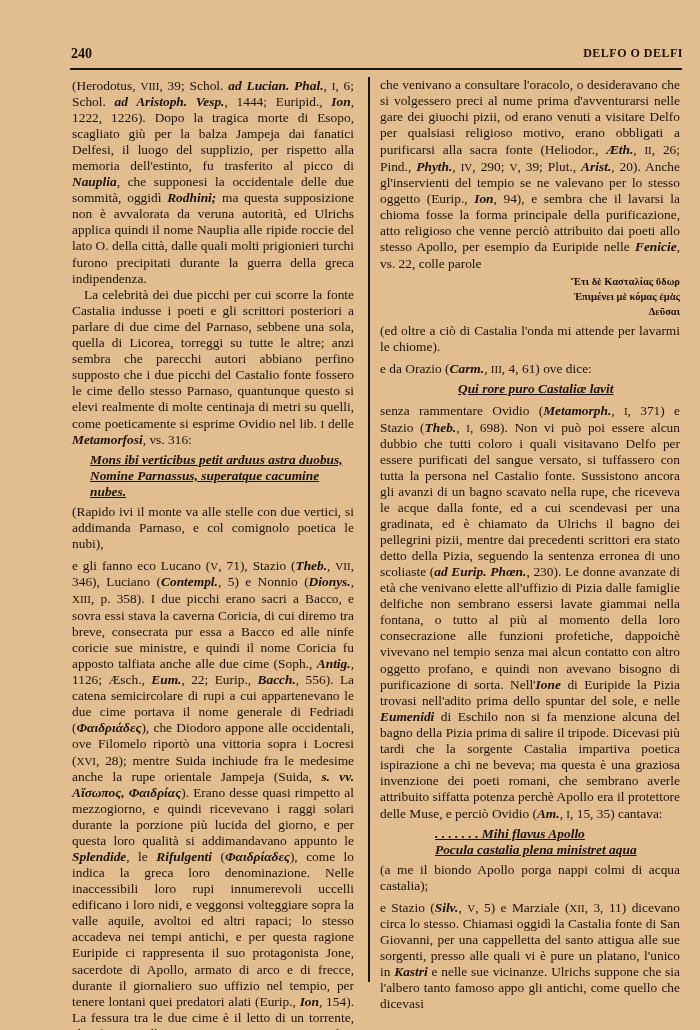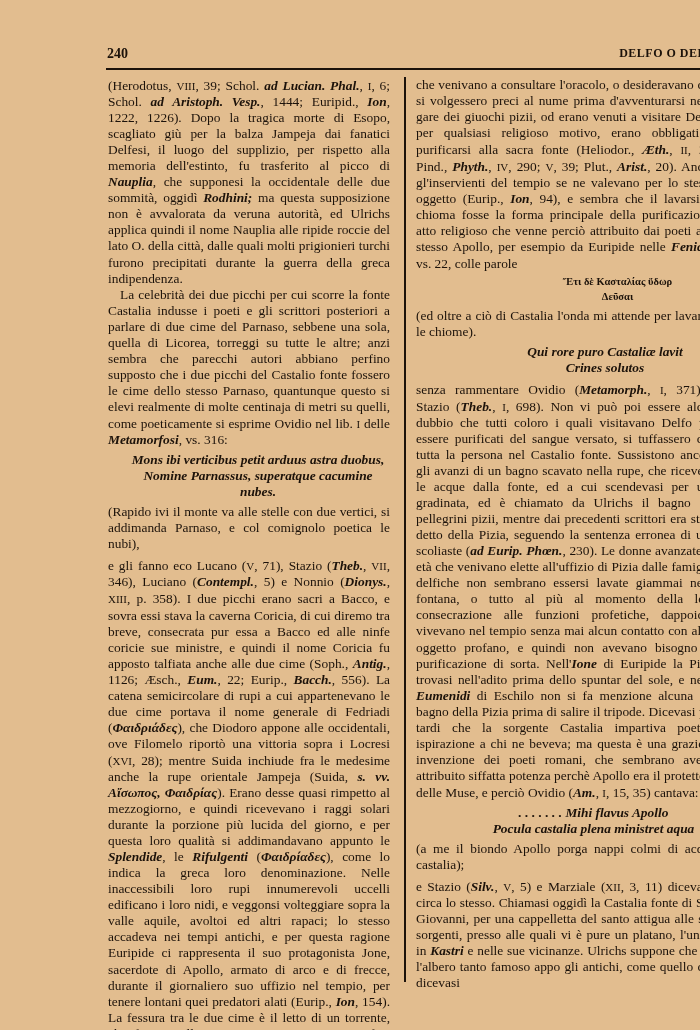--- a/index.html
+++ b/index.html
@@ -2,21 +2,21 @@
 <html><head>
 <meta charset="utf-8">
 <style>
   html, body { margin: 0; padding: 0; }
   body {
     width: 700px; height: 1030px; overflow: hidden;
     background: #e2bd8f;
     font-family: "DejaVu Serif", "Liberation Serif", serif;
     color: #1c120a;
   }
-  .page { position: relative; width: 584px; height: 1030px; margin-left: 36px; }
+  .page { position: relative; width: 584px; height: 1030px; }
   .header {
     position: absolute; left: 68px; top: 46px; width: 615px; height: 20px;
   }
   .page-number {
     position: absolute; left: 3px; top: 0; font-weight: bold; font-size: 14px;
     font-family: "Liberation Serif", serif;
   }
   .running-title {
     position: absolute; left: 0; right: 0; text-align: right; top: 0;
     font-weight: bold; font-size: 12px; letter-spacing: 0.5px;
@@ -36,26 +36,26 @@
   .col-right { left: 380px; width: 300px; }
   .col-divider {
     position: absolute; left: 368px; top: 77px; width: 2px; height: 905px;
     background: #1c120a;
   }
   .col p { margin: 0; }
   .indent { text-indent: 12px; font-family: Liberation Serif, serif; }
   i, .it { font-style: italic; font-weight: bold; }
   .sc { font-variant: small-caps; font-size: 15px; }
   .quote {
-    font-style: italic; font-weight: bold; margin: 4px 0 4px 18px; text-align: center;
+    font-style: italic; font-weight: bold; margin: 4px 0 4px 18px; text-align: left; text-decoration: underline;
   }
   .quote-r { margin-left: 78px; }
   .greek {
     font-size: 10.5px; line-height: 15px; margin: 2px 0 4px 103px; font-weight: bold;
-    text-align: center;
+    text-align: right;
   }
   .gap { margin-top: 5px !important; }
 </style>
 </head>
 <body>
 
 <div class="page">
   <div class="header">
     <span class="page-number">240</span>
     <span class="running-title">DELFO O DELFI</span>
@@ -73,26 +73,27 @@
     <p class="gap"><span>e gli fanno eco Lucano (</span><span class="sc">v</span><span>, 71), Stazio (</span><span class="it">Theb.</span><span>, </span><span class="sc">vii</span><span>, 346), Luciano (</span><span class="it">Contempl.</span><span>, 5) e Nonnio (</span><span class="it">Dionys.</span><span>, </span><span class="sc">xiii</span><span>, p. 358). I due picchi erano sacri a Bacco, e sovra essi stava la caverna Coricia, di cui diremo tra breve, consecrata pur essa a Bacco ed alle ninfe coricie sue ministre, e quindi il nome Coricia fu apposto talfiata anche alle due cime (Soph., </span><span class="it">Antig.</span><span>, 1126; Æsch., </span><span class="it">Eum.</span><span>, 22; Eurip., </span><span class="it">Bacch.</span><span>, 556). La catena semicircolare di rupi a cui appartenevano le due cime portava il nome generale di Fedriadi (</span><span class="it">Φαιδριάδες</span><span>), che Diodoro appone alle occidentali, ove Filomelo riportò una vittoria sopra i Locresi (</span><span class="sc">xvi</span><span>, 28); mentre Suida inchiude fra le medesime anche la rupe orientale Jampeja (Suida, </span><span class="it">s. vv.</span><span> </span><span class="it">Αἴσωπος, Φαιδρίας</span><span>). Erano desse quasi rimpetto al mezzogiorno, e quindi ricevevano i raggi solari durante la porzione più lucida del giorno, e per questa loro qualità si addimandavano appunto le </span><span class="it">Splendide</span><span>, le </span><span class="it">Rifulgenti</span><span> (</span><span class="it">Φαιδρίαδες</span><span>), come lo indica la greca loro denominazione. Nelle inaccessibili loro rupi innumerevoli uccelli edificano i loro nidi, e veggonsi volteggiare sopra la valle aquile, avoltoi ed altri rapaci; lo stesso accadeva nei tempi antichi, e per questa ragione Euripide ci rappresenta il suo protagonista Jone, sacerdote di Apollo, armato di arco e di frecce, durante il giornaliero suo uffizio nel tempio, per tenere lontani quei predatori alati (Eurip., </span><span class="it">Ion</span><span>, 154). La fessura tra le due cime è il letto di un torrente, che forma nella stagione piovosa una magnifica cascata dell'altezza di circa 66 metri, e dalla sua estremità inferiore scaturisce il Castalio fonte, dapprima a minuti zampilli, ma poscia a larga vena; scorre per una convalle fino al Pleisto e passa vicino al monastero </span></p>
 
   </div>
 
   <div class="col-divider"></div>
 
   <div class="col col-right">
     <p><span>che venivano a consultare l'oracolo, o desideravano che si volgessero preci al nume prima d'avventurarsi nelle gare dei giuochi pizii, od erano venuti a visitare Delfo per qualsiasi religioso motivo, erano obbligati a purificarsi alla sacra fonte (Heliodor., </span><span class="it">Æth.</span><span>, </span><span class="sc">ii</span><span>, 26; Pind., </span><span class="it">Phyth.</span><span>, </span><span class="sc">iv</span><span>, 290; </span><span class="sc">v</span><span>, 39; Plut., </span><span class="it">Arist.</span><span>, 20). Anche gl'inservienti del tempio se ne valevano per lo stesso oggetto (Eurip., </span><span class="it">Ion</span><span>, 94), e sembra che il lavarsi la chioma fosse la forma principale della purificazione, atto religioso che venne perciò attribuito dai poeti allo stesso Apollo, per esempio da Euripide nelle </span><span class="it">Fenicie</span><span>, vs. 22, colle parole</span></p>
     <div class="greek">
       <div>Ἔτι δὲ Κασταλίας ὕδωρ</div>
+      <div>Ἐπιμένει μὲ κόμας ἐμὰς</div>
       <div>Δεῦσαι</div>
     </div>
     <p>(ed oltre a ciò di Castalia l'onda mi attende per lavarmi le chiome).</p>
+    <p class="gap"><span>e da Orazio (</span><span class="it">Carm.</span><span>, </span><span class="sc">iii</span><span>, 4, 61) ove dice:</span></p>
     <div class="quote quote-r">
       <div>Qui rore puro Castaliæ lavit</div>
-      <div>Crines solutos</div>
     </div>
     <p class="gap"><span>senza rammentare Ovidio (</span><span class="it">Metamorph.</span><span>, </span><span class="sc">i</span><span>, 371) e Stazio (</span><span class="it">Theb.</span><span>, </span><span class="sc">i</span><span>, 698). Non vi può poi essere alcun dubbio che tutti coloro i quali visitavano Delfo per essere purificati del sangue versato, si tuffassero con tutta la persona nel Castalio fonte. Sussistono ancora gli avanzi di un bagno scavato nella rupe, che riceveva le acque dalla fonte, ed a cui scendevasi per una gradinata, ed è chiamato da Ulrichs il bagno dei pellegrini pizii, mentre dai precedenti scrittori era stato detto della Pizia, seguendo la sentenza erronea di uno scoliaste (</span><span class="it">ad Eurip. Phœn.</span><span>, 230). Le donne avanzate di età che venivano elette all'uffizio di Pizia dalle famiglie delfiche non sembrano essersi lavate giammai nella fontana, o tutto al più al momento della loro consecrazione alle funzioni profetiche, dappoichè vivevano nel tempio senza mai alcun contatto con altro oggetto profano, e quindi non avevano bisogno di purificazione di sorta. Nell'</span><span class="it">Ione</span><span> di Euripide la Pizia trovasi nell'adito prima dello spuntar del sole, e nelle </span><span class="it">Eumenidi</span><span> di Eschilo non si fa menzione alcuna del bagno della Pizia prima di salire il tripode. Dicevasi più tardi che la sorgente Castalia impartiva poetica ispirazione a chi ne beveva; ma questa è una graziosa invenzione dei poeti romani, che sembrano averle attribuito siffatta potenza perchè Apollo era il protettore delle Muse, e perciò Ovidio (</span><span class="it">Am.</span><span>, </span><span class="sc">i</span><span>, 15, 35) cantava:</span></p>
     <div class="quote" style="margin-left:55px">
       <div>. . . . . . . Mihi flavus Apollo</div>
       <div>Pocula castalia plena ministret aqua</div>
     </div>
     <p>(a me il biondo Apollo porga nappi colmi di acqua castalia);</p>
     <p class="gap"><span>e Stazio (</span><span class="it">Silv.</span><span>, </span><span class="sc">v</span><span>, 5) e Marziale (</span><span class="sc">xii</span><span>, 3, 11) dicevano circa lo stesso. Chiamasi oggidì la Castalia fonte di San Giovanni, per una cappelletta del santo attigua alle sue sorgenti, presso alle quali vi è pure un platano, l'unico in </span><span class="it">Kastri</span><span> e nelle sue vicinanze. Ulrichs suppone che sia l'albero tanto famoso appo gli antichi, come quello che dicevasi</span></p>
   </div>
 </div>

